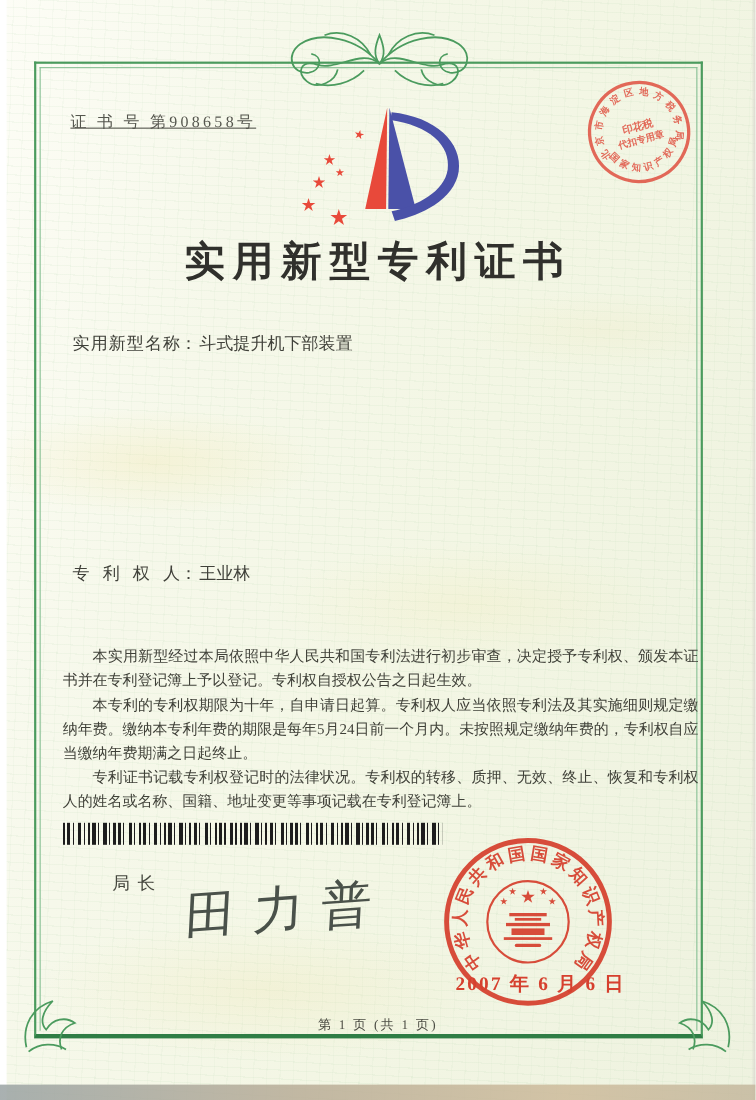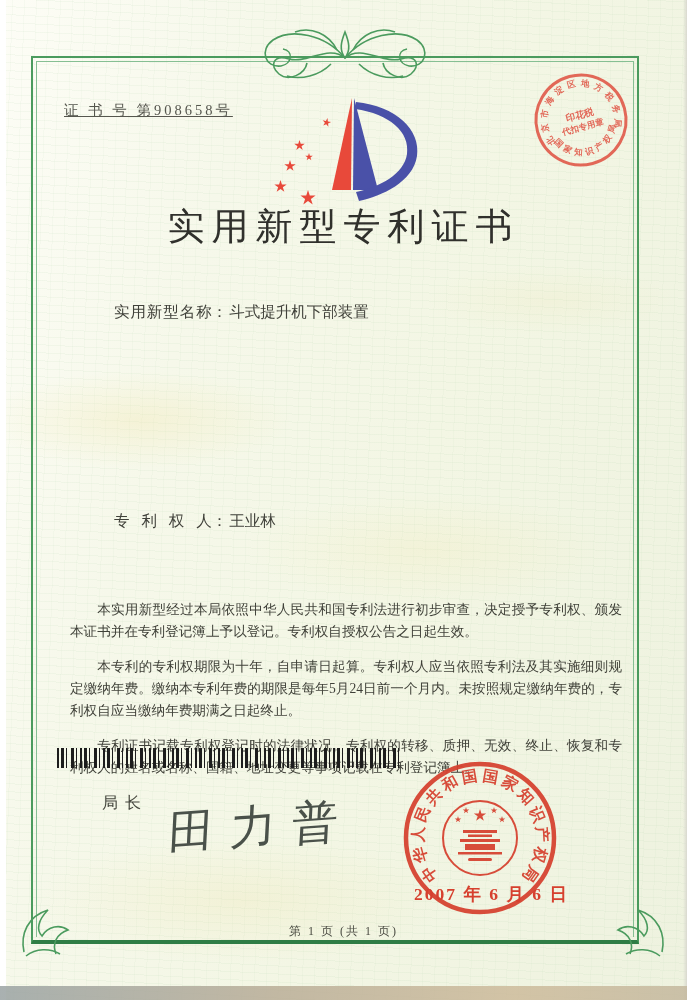--- a/index.html
+++ b/index.html
@@ -26,31 +26,31 @@
      border-bottom:4px solid #2f7d45;box-sizing:border-box;}
   .frame::before{content:"";position:absolute;inset:3px;border:1px solid #86bf93;border-bottom:none;}
 
   .ornament{position:absolute;color:#4b9b5e;}
   svg text{user-select:none;}
 
   .cert-no{position:absolute;left:64px;top:101px;font-size:14.5px;letter-spacing:3px;color:#55564e;text-decoration:underline;}
 
   .logo{position:absolute;left:258px;top:90px;}
 
-  .title{position:absolute;left:0;top:202px;width:100%;text-align:center;
-     font-size:37px;font-weight:400;letter-spacing:7px;color:#30302c;}
+  .title{position:absolute;left:0;top:213px;width:100%;text-align:center;
+     font-size:37px;font-weight:700;letter-spacing:7px;color:#30302c;}
 
   .field{position:absolute;left:66px;font-size:15.5px;color:#40413a;white-space:nowrap;}
-  .flabel{display:inline-block;width:6.3em;text-align:justify;text-align-last:justify;margin-left:48px;}
+  .flabel{display:inline-block;width:6.3em;text-align:justify;text-align-last:justify;}
   .fvalue{margin-left:2px;}
   .f0{top:302px}.f1{top:356px}.f2{top:407px}.f3{top:460px}.f4{top:511px}.f5{top:560px}
 
   .body-text{position:absolute;left:57px;top:586px;width:578px;font-size:13.6px;
      line-height:1.62;color:#3f4038;text-align:justify;}
-  .body-text p{margin:13px;text-indent:2em;}
+  .body-text p{margin:0;text-indent:2em;}
 
   .barcode{position:absolute;left:57px;top:748px;width:345px;height:20px;background:
      repeating-linear-gradient(90deg,#1d1d1d 0 2px,transparent 2px 4px,#1d1d1d 4px 7px,
        transparent 7px 9px,#1d1d1d 9px 10px,transparent 10px 14px,#1d1d1d 14px 17px,
        transparent 17px 19px,#1d1d1d 19px 20px,transparent 20px 23px);}
 
   .sig-title{position:absolute;left:102px;top:793px;font-size:16px;letter-spacing:7px;color:#44453d;}
   .sig-name{position:absolute;left:168px;top:796px;font-size:46px;color:#38403a;
      letter-spacing:16px;transform:rotate(-4deg) skewX(-7deg);font-weight:500;opacity:.9;}
 

